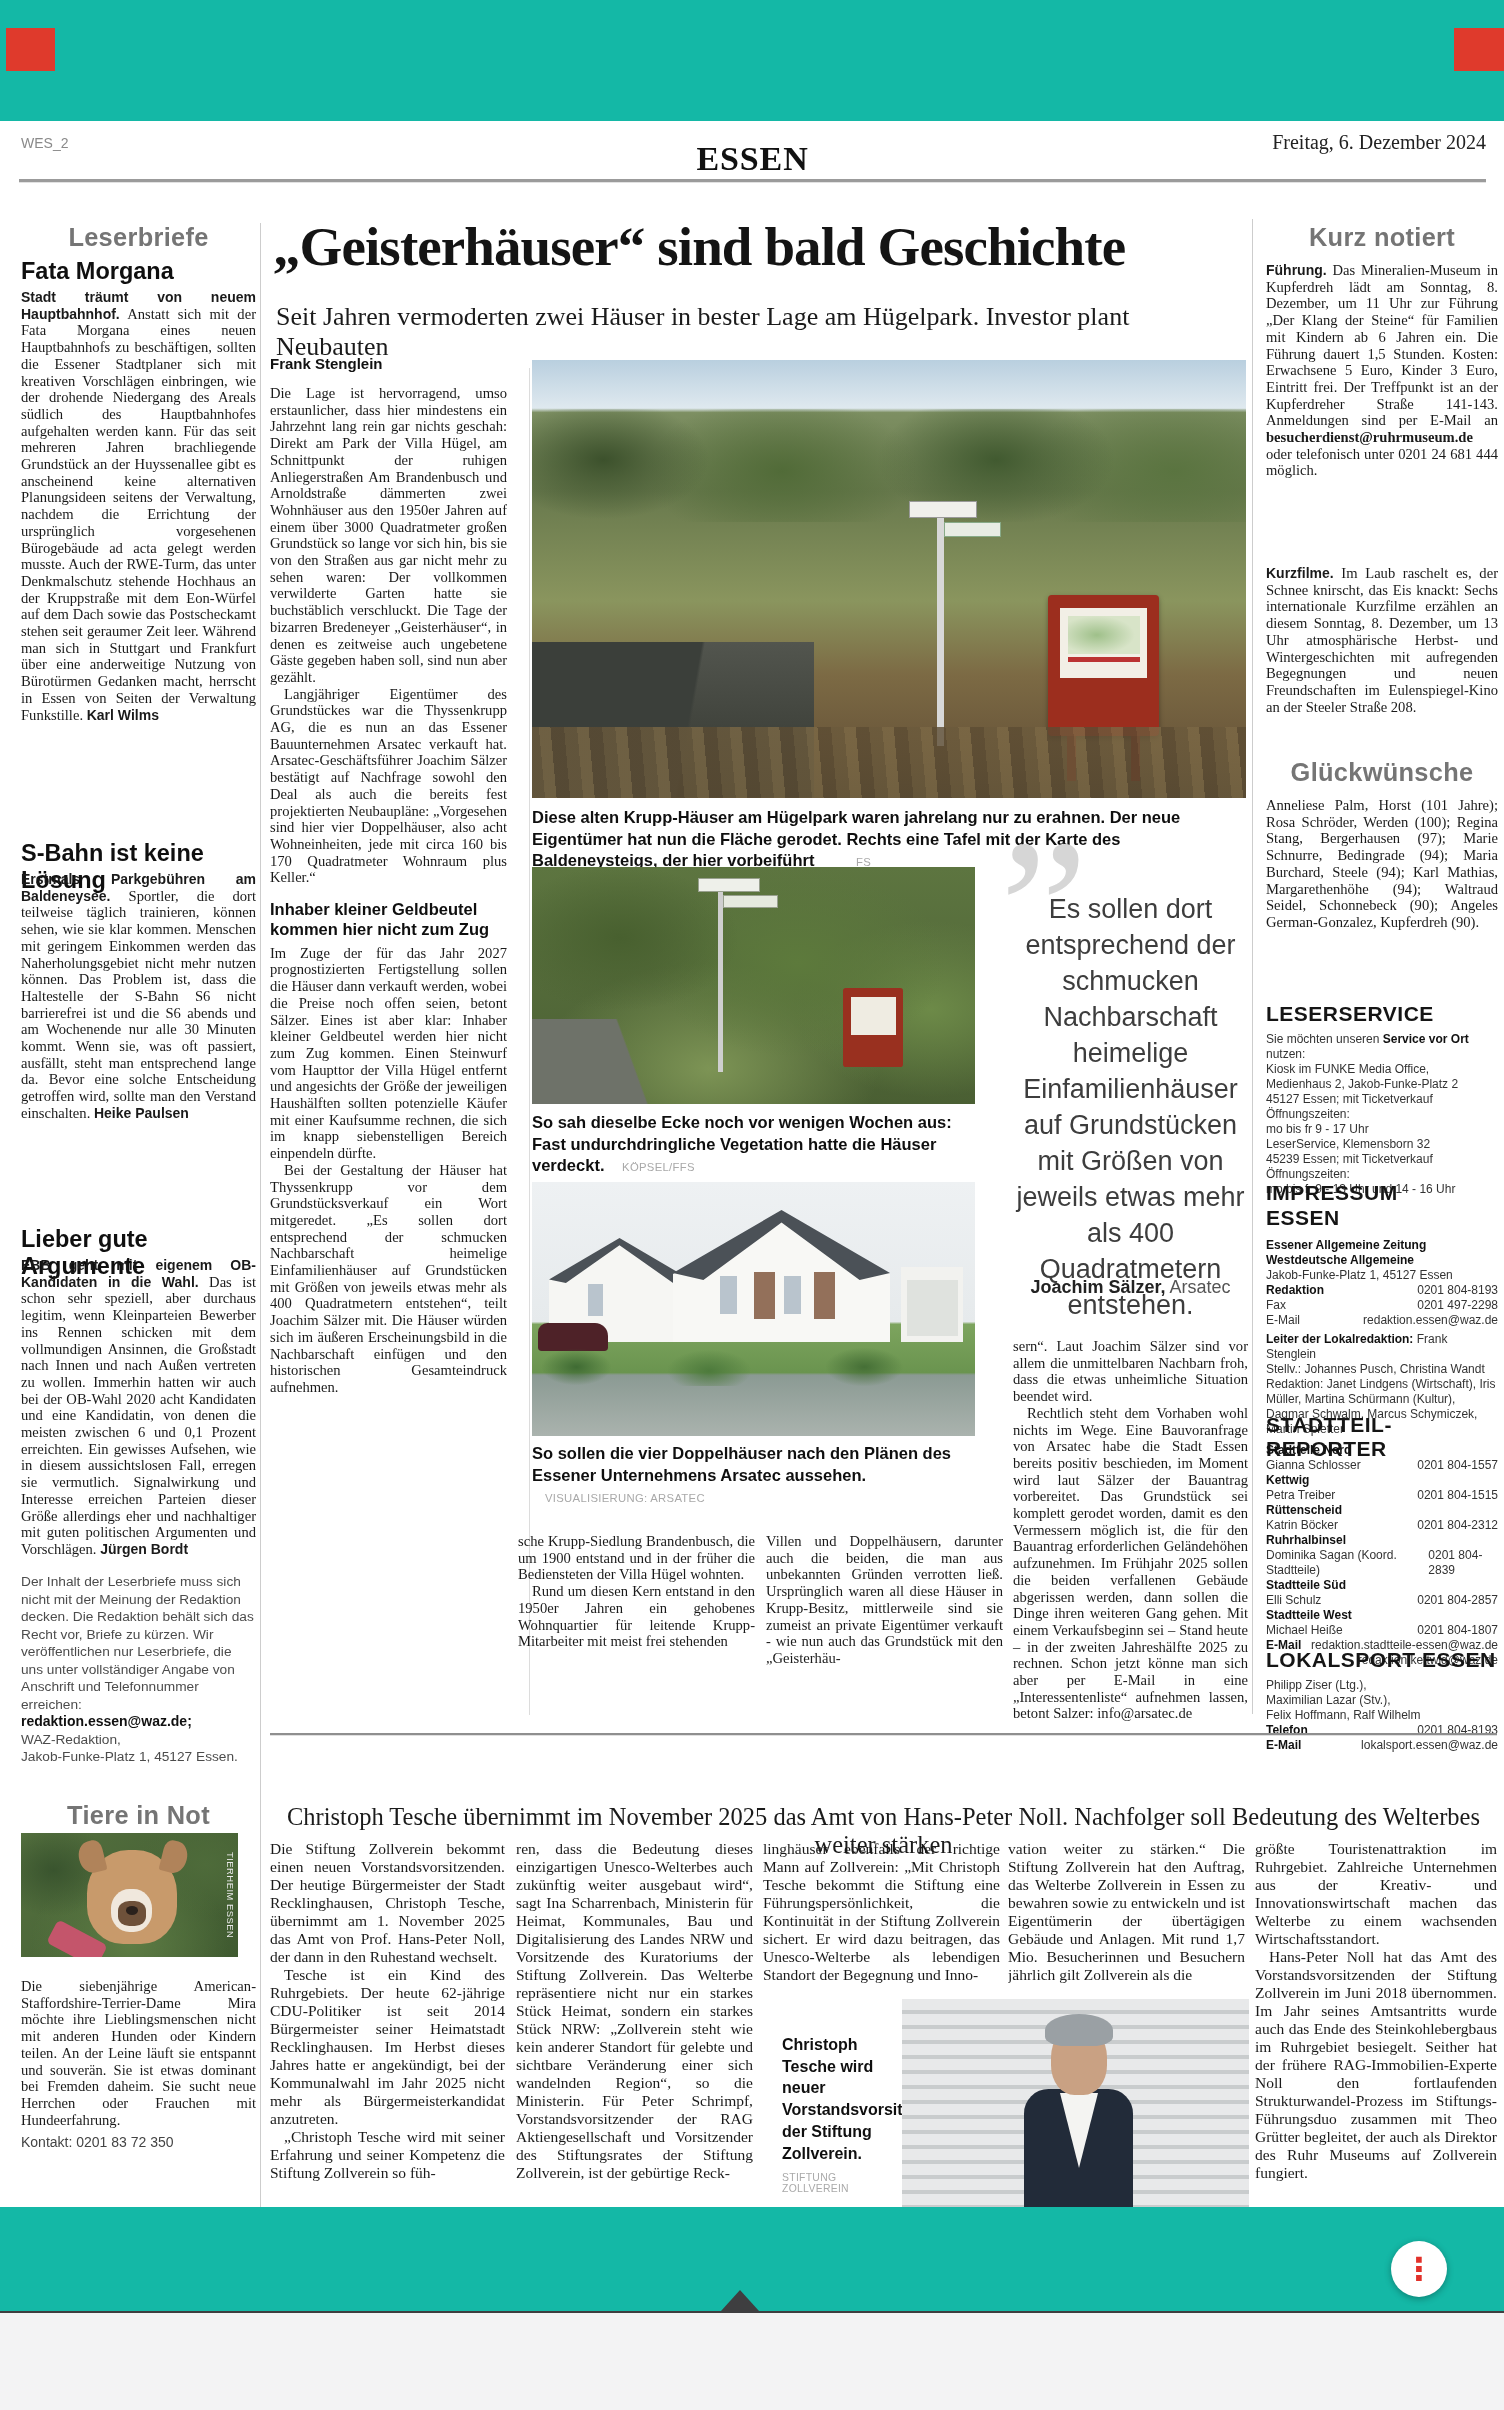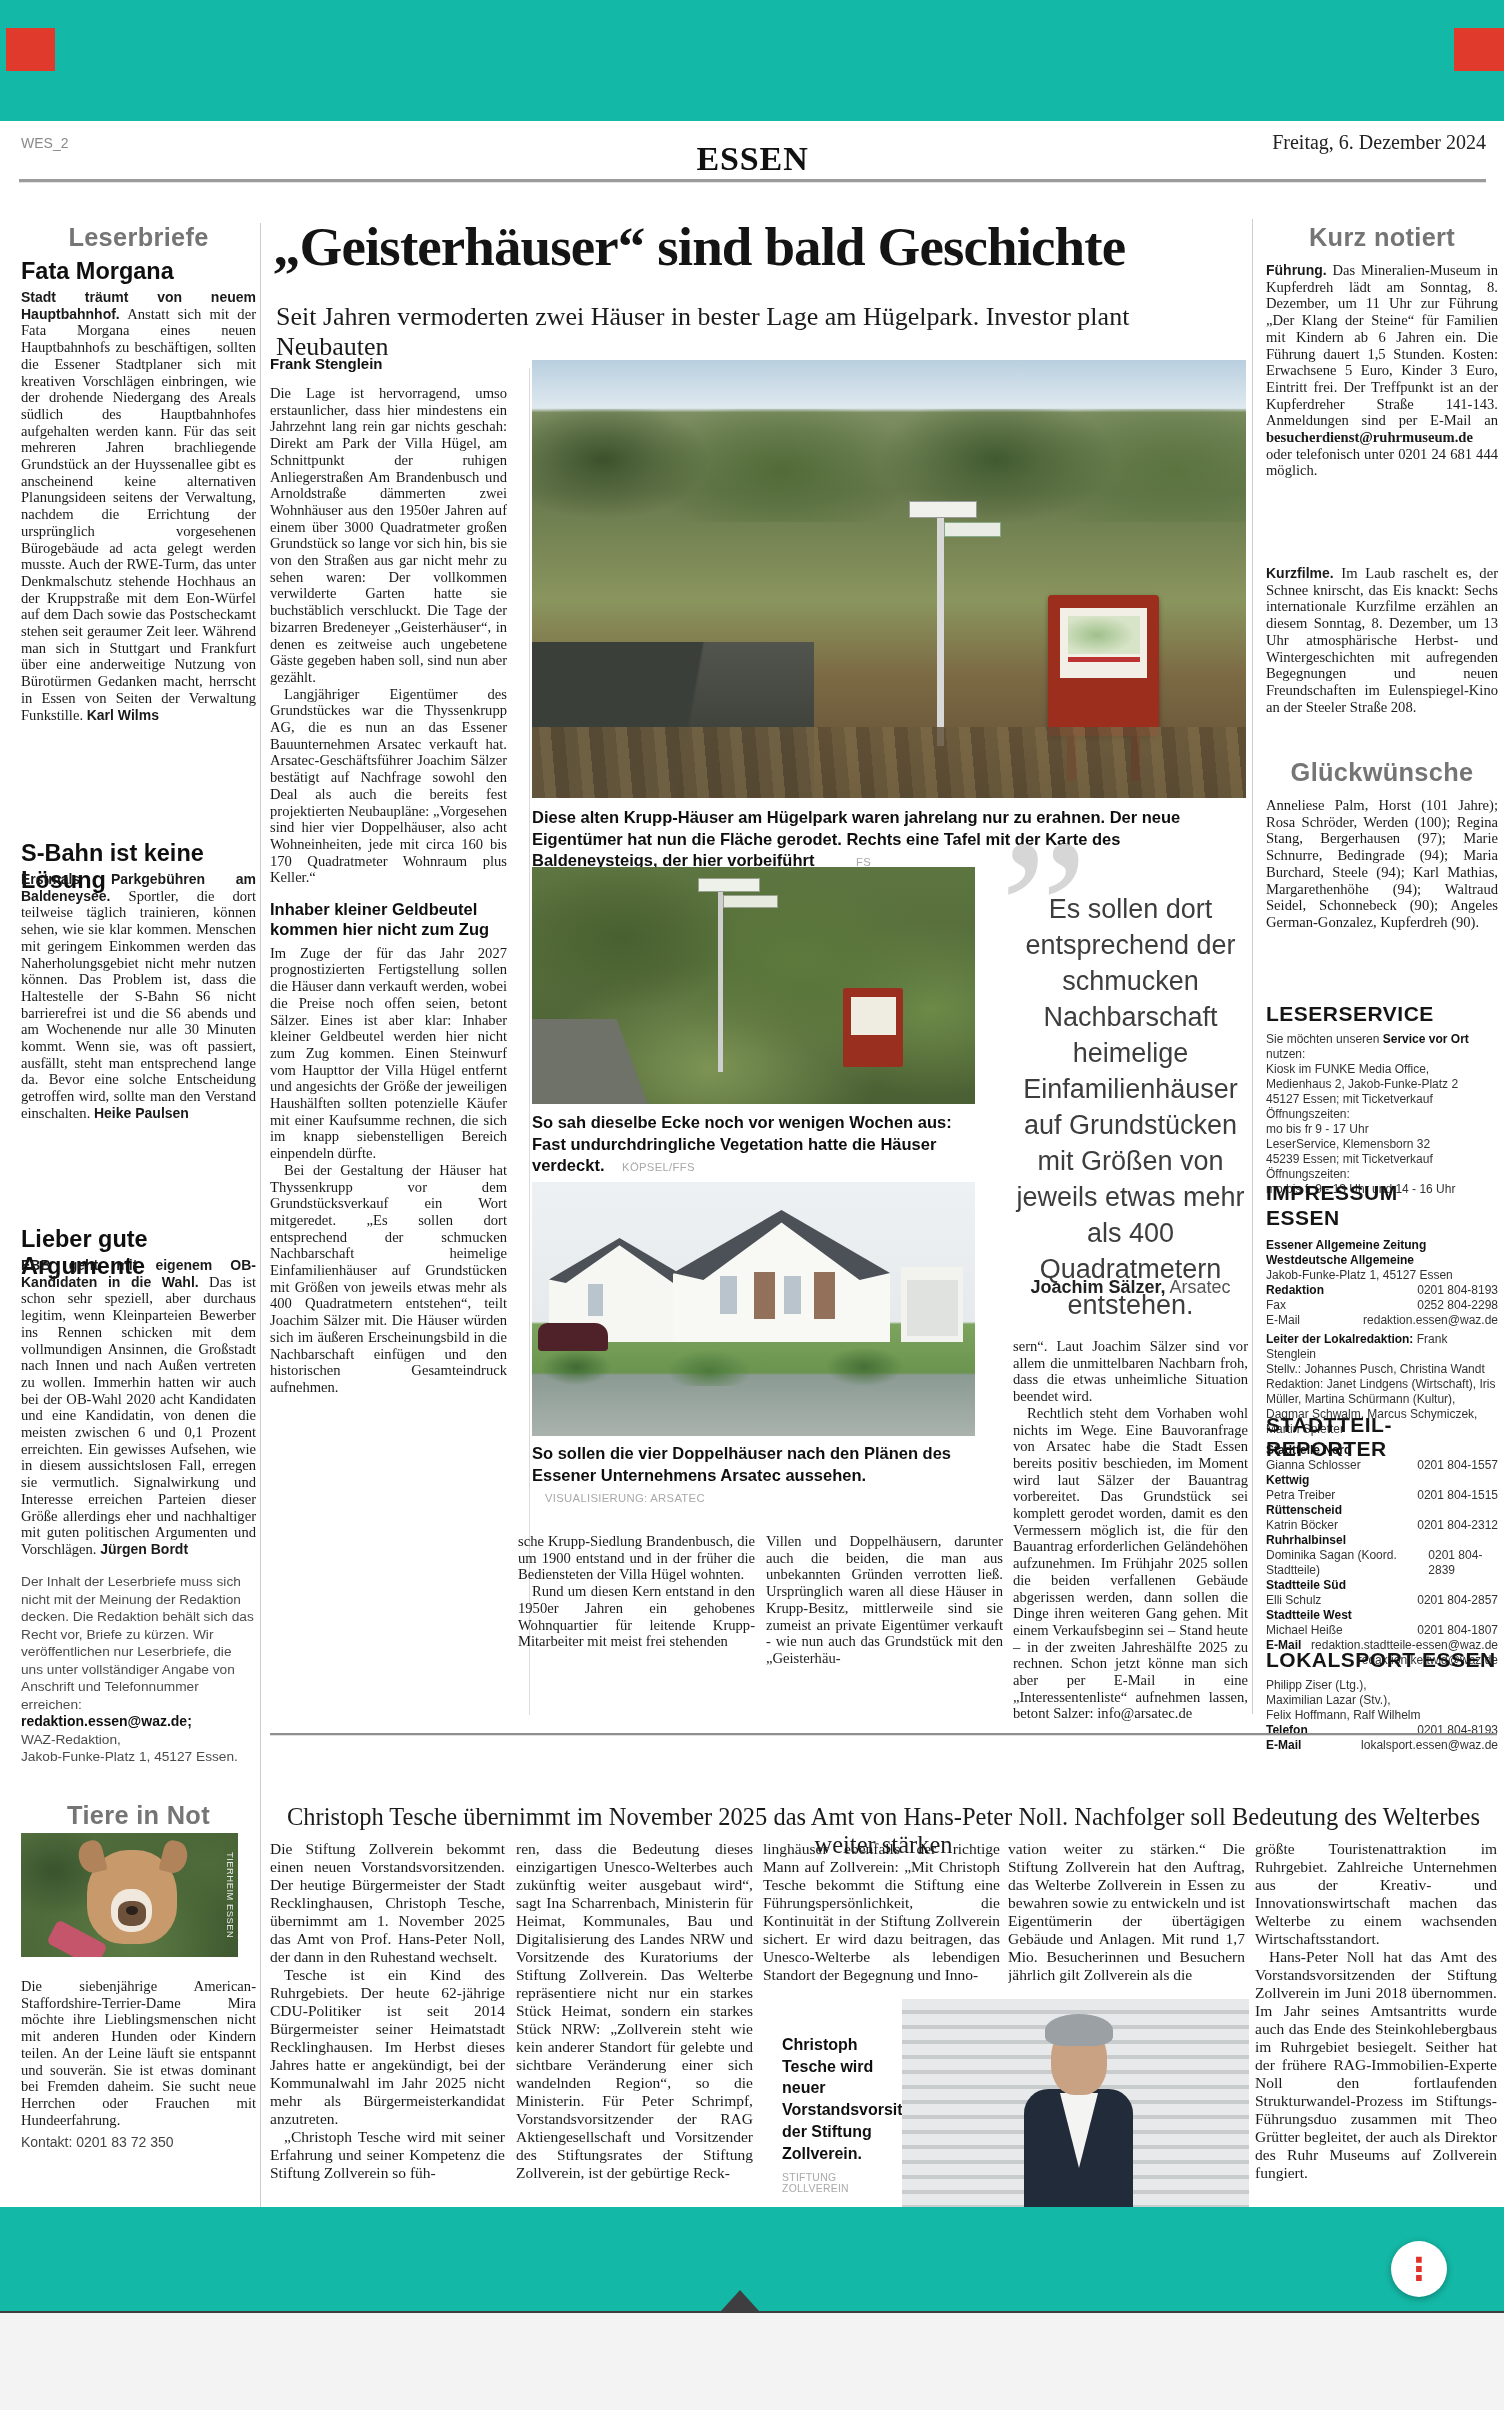--- a/index.html
+++ b/index.html
@@ -219,21 +219,21 @@
     <div class="abs sans-small" style="left:1266px;top:1117px;width:232px;">
       <b>Essener Allgemeine Zeitung</b><br>
       <b>Westdeutsche Allgemeine</b><br>
       <span>Jakob-Funke-Platz 1, 45127 Essen</span>
       <div class="improw">
           <b>Redaktion</b>
           <span>0201 804-8193</span>
         </div>
       <div class="improw">
           <span>Fax</span>
-          <span>0252 804-2298</span>
+          <span>0201 497-2298</span>
         </div>
       <div class="improw">
           <span>E-Mail</span>
           <span>redaktion.essen@waz.de</span>
         </div>
       <div style="margin-top:3.8px;"><b>Leiter der Lokalredaktion:</b><span> Frank Stenglein</span></div>
       <span>Stellv.: Johannes Pusch, Christina Wandt</span><br>
       <span>Redaktion: Janet Lindgens (Wirtschaft), Iris Müller, Martina Schürmann (Kultur), Dagmar Schwalm, Marcus Schymiczek, Martin Spletter</span>
     </div>
 

